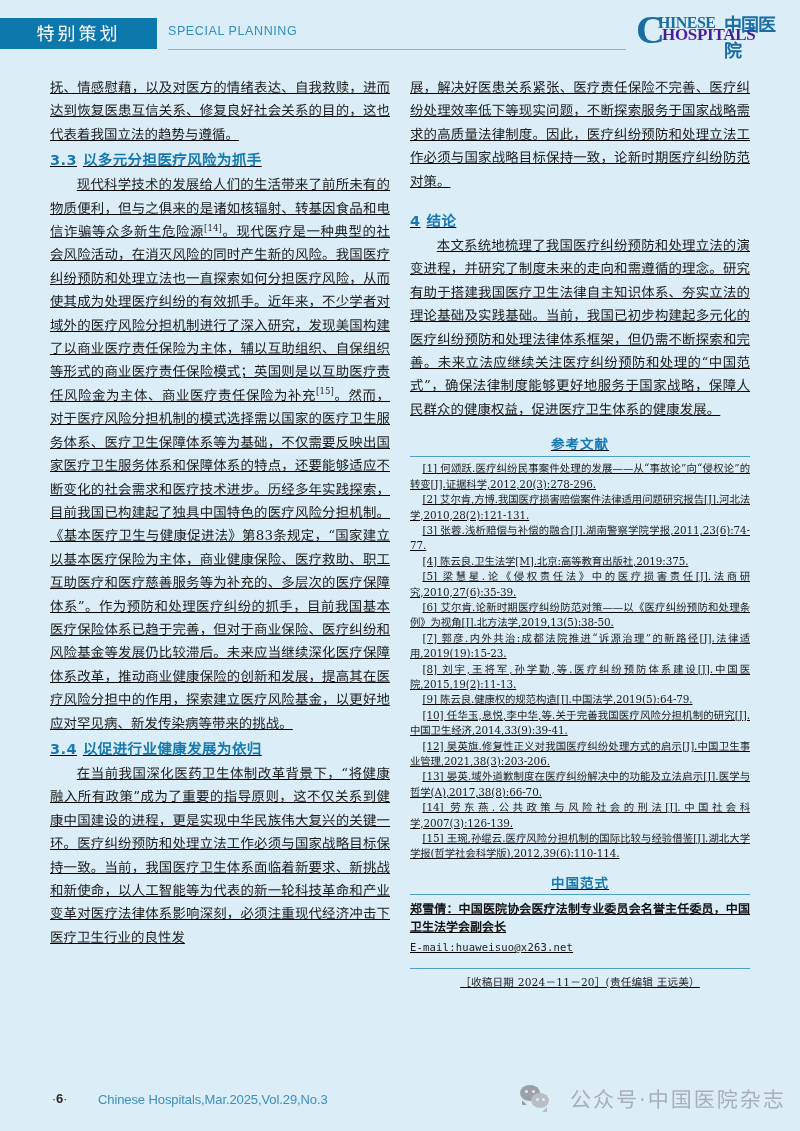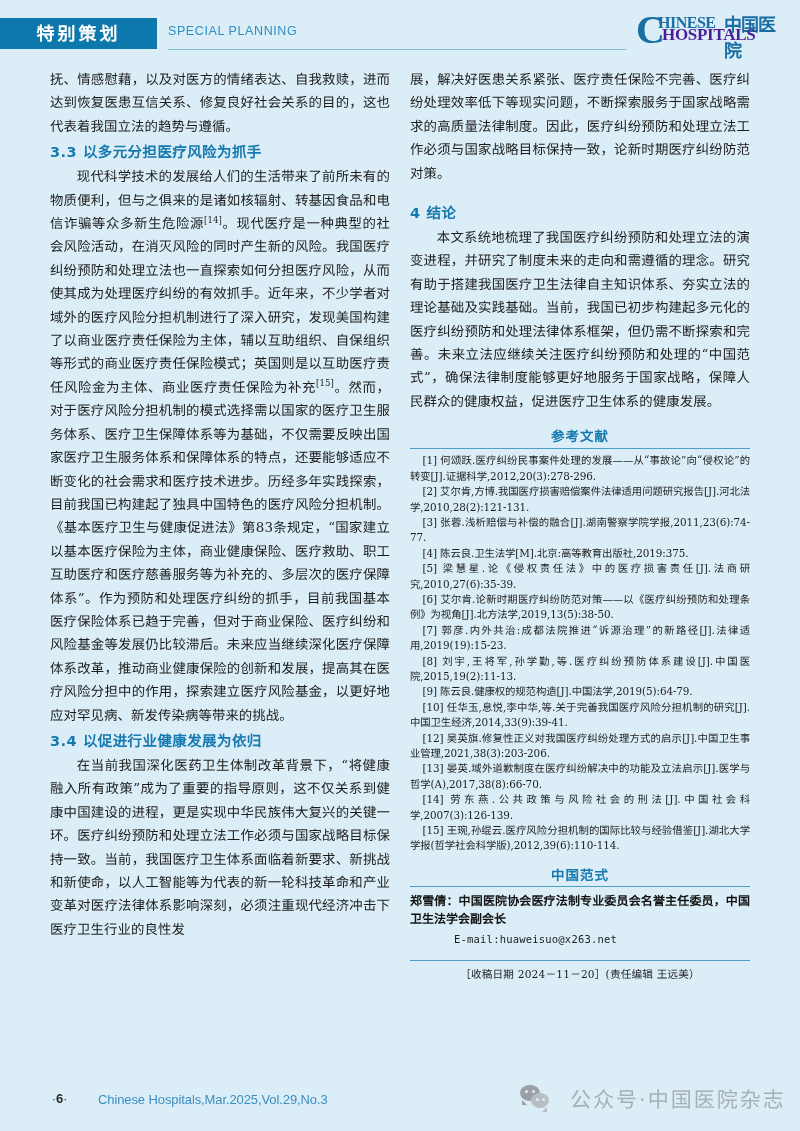--- a/index.html
+++ b/index.html
@@ -37,21 +37,21 @@
   .header-band-text {
     position: absolute;
     left: 0;
     top: 0;
     width: 157px;
     height: 31px;
     line-height: 31px;
     text-align: center;
     color: #ffffff;
     font-size: 18px;
-    font-weight: bold;
+    font-weight: normal;
     letter-spacing: 3px;
     font-family: "DejaVu Serif", "Liberation Serif", serif;
   }
   .header-sub {
     position: absolute;
     left: 168px;
     top: 24px;
     font-size: 12.5px;
     letter-spacing: 0.6px;
     color: #2f8fc0;
@@ -109,22 +109,23 @@
     font-family: "Liberation Serif", "DejaVu Serif", serif;
     font-size: 17px;
     font-weight: bold;
     letter-spacing: -0.3px;
     color: #4c1d95;
   }
 
   
   .col {
     position: absolute;
-    top: 68px;
+    top: 76px;
     width: 340px;
+    text-decoration: underline;
   }
   .col-left { left: 50px; }
   .col-right { left: 410px; }
 
   p.body {
     margin: 0 0 0 0;
     font-size: 13.4px;
     line-height: 23.4px;
     color: #1c1c1c;
     text-align: justify;
@@ -203,21 +204,20 @@
     text-align: justify;
     font-family: "DejaVu Serif", "Liberation Serif", serif;
   }
   .corr-email {
     margin-top: 4px;
     font-size: 10.5px;
     line-height: 14px;
     color: #1c1c1c;
     font-family: "DejaVu Sans Mono", "Liberation Mono", monospace;
     letter-spacing: 0.2px;
-    margin-left: 44px;
   }
 
   .date-rule {
     width: 340px;
     height: 1px;
     background: #4d9fc6;
     margin: 14px 0 5px 0;
   }
   .date-line {
     text-align: center;

